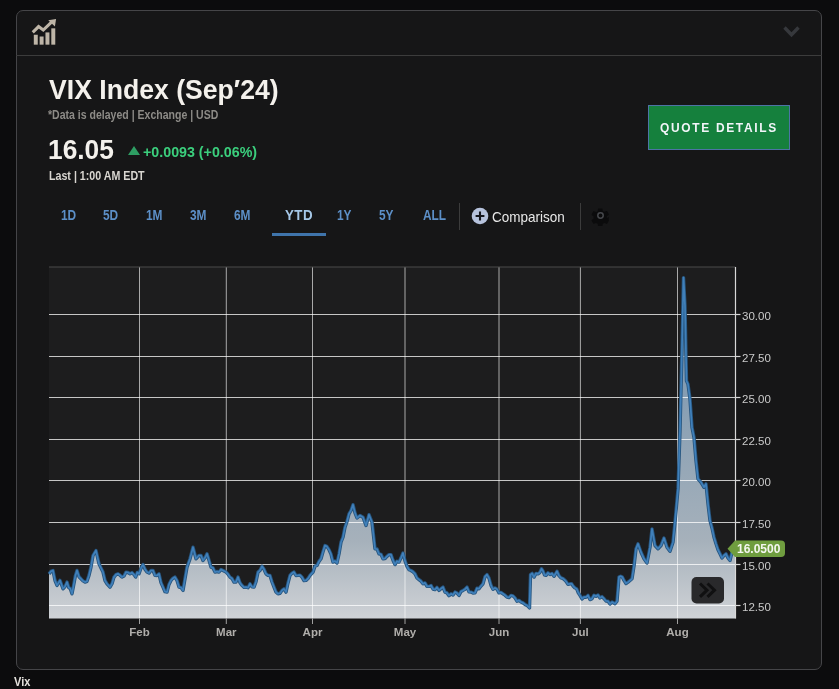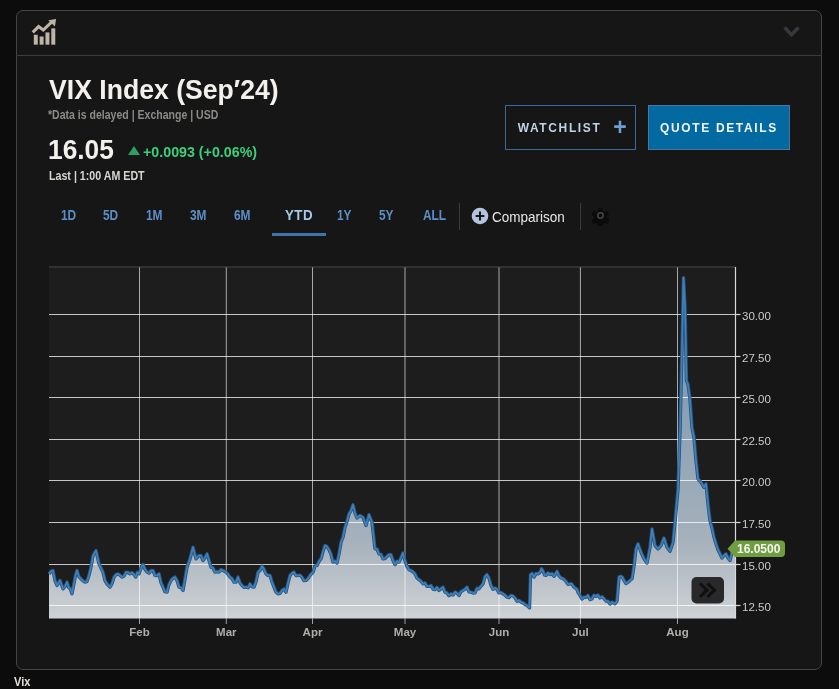--- a/index.html
+++ b/index.html
@@ -10,21 +10,21 @@
 #title{left:49px;top:74px;font-size:28px;font-weight:bold;color:#f4f1ec;transform:scaleX(.95);transform-origin:0 0;white-space:nowrap}
 #sub{left:48px;top:107px;font-size:13px;font-weight:bold;color:#8d8b87;transform:scaleX(.81);transform-origin:0 0;white-space:nowrap}
 #price{left:48px;top:134px;font-size:28px;font-weight:bold;color:#f4f1ec;transform:scaleX(.94);transform-origin:0 0}
 #chg{left:143px;top:143px;font-size:15px;font-weight:bold;color:#3bcf7d;transform:scaleX(.95);transform-origin:0 0;white-space:nowrap}
 #tri{left:128px;top:146px;width:0;height:0;border-left:6px solid transparent;border-right:6px solid transparent;border-bottom:9px solid #2e9e63}
 #last{left:49px;top:168px;font-size:13px;font-weight:bold;color:#d9d6d1;transform:scaleX(.82);transform-origin:0 0;white-space:nowrap}
 .cond{transform:scaleX(.92);transform-origin:50% 50%;display:inline-block}
 .btn{top:105px;height:45px;font-size:13px;font-weight:bold;letter-spacing:1.8px;display:flex;align-items:center;justify-content:center}
 #watch{left:505px;width:131px;border:1px solid #3a69a0;color:#c0d2e8}
 #plus{font-size:23px;font-weight:bold;color:#6f9fd6;margin-left:8px;letter-spacing:0}
-#quote{left:648px;width:142px;background:#0369a1;border:1px solid #4d74a5;color:#f2f5f9}
+#quote{left:648px;width:142px;background:#15803d;border:1px solid #4d74a5;color:#f2f5f9}
 .tab{top:207px;font-size:14px;font-weight:bold;color:#5c8fc7;transform:scaleX(.85);transform-origin:0 0}
 #ytd{color:#a6c8e8;letter-spacing:.5px;transform:scaleX(.95)}
 #ytdline{left:272px;top:233px;width:53.5px;height:2.5px;background:#3f74ab}
 .vdiv{top:203px;width:1px;height:27px;background:#3c3c3c}
 #cmp{left:492px;top:208px;font-size:15px;color:#e8e8e8;transform:scaleX(.9);transform-origin:0 0}
 #vix{left:14px;top:674px;font-size:13px;font-weight:bold;color:#e4e1dc;transform:scaleX(.85);transform-origin:0 0}
 </style></head>
 <body>
 <div id="page">
 <div class="abs" id="panel"></div>
@@ -41,24 +41,20 @@
 </svg>
 <svg class="abs" style="left:782px;top:25px" width="19" height="13" viewBox="0 0 19 13">
  <path d="M2.5 2.5 L9.5 9.7 L16.5 2.5" stroke="#36383c" stroke-width="3.4" fill="none"></path>
 </svg>
 <div class="abs" id="title">VIX Index (Sep′24)</div>
 <div class="abs" id="sub">*Data is delayed | Exchange | USD</div>
 <div class="abs" id="price">16.05</div>
 <div class="abs" id="tri"></div>
 <div class="abs" id="chg">+0.0093 (+0.06%)</div>
 <div class="abs" id="last">Last | 1:00 AM EDT</div>
-<div class="abs btn" id="watch">
-      <span class="cond">WATCHLIST</span>
-      <span id="plus">+</span>
-    </div>
 <div class="abs btn" id="quote">
       <span class="cond">QUOTE DETAILS</span>
     </div>
 <div class="abs tab" style="left:61px">1D</div>
 <div class="abs tab" style="left:103px">5D</div>
 <div class="abs tab" style="left:146px">1M</div>
 <div class="abs tab" style="left:190px">3M</div>
 <div class="abs tab" style="left:234px">6M</div>
 <div class="abs tab" id="ytd" style="left:285px">YTD</div>
 <div class="abs" id="ytdline"></div>

